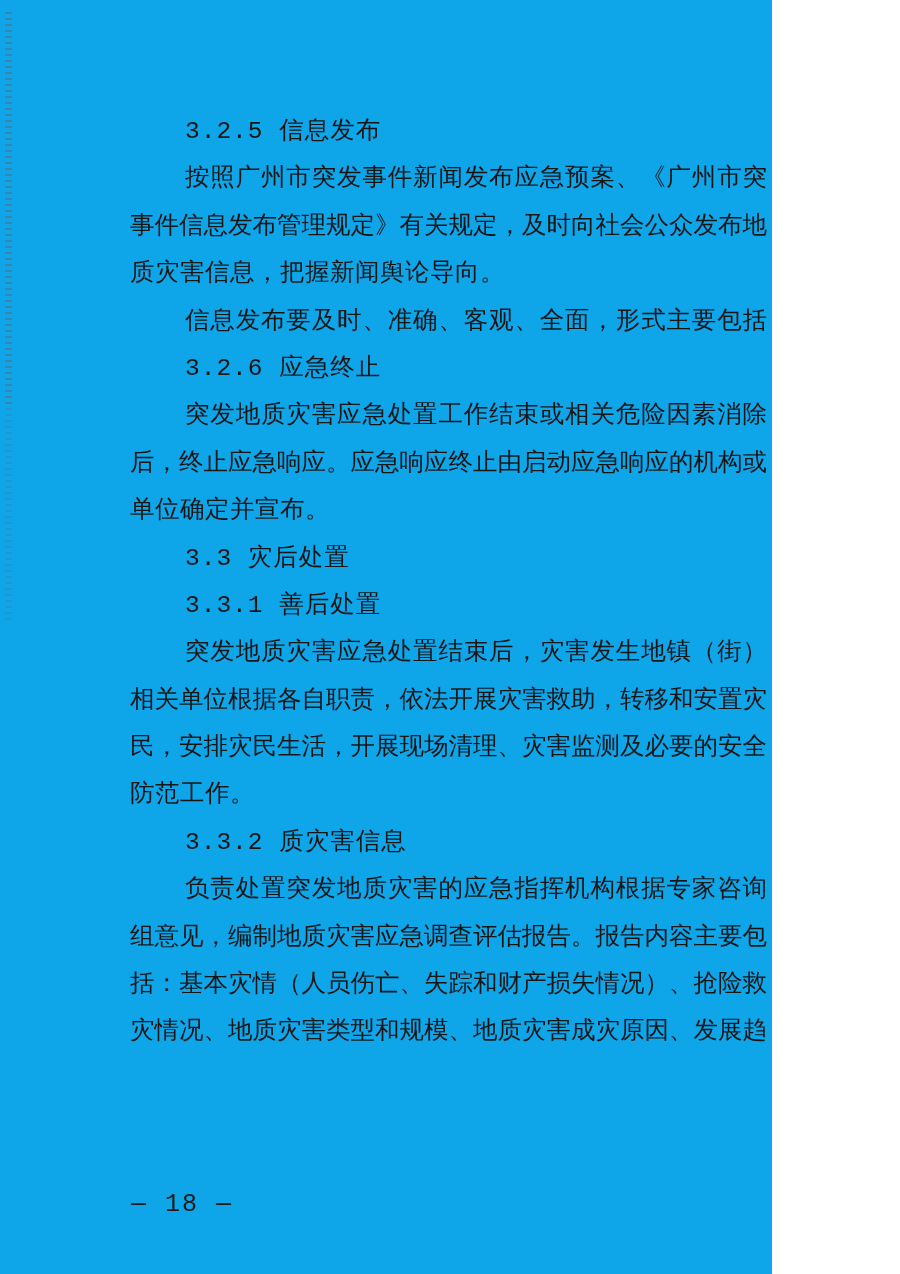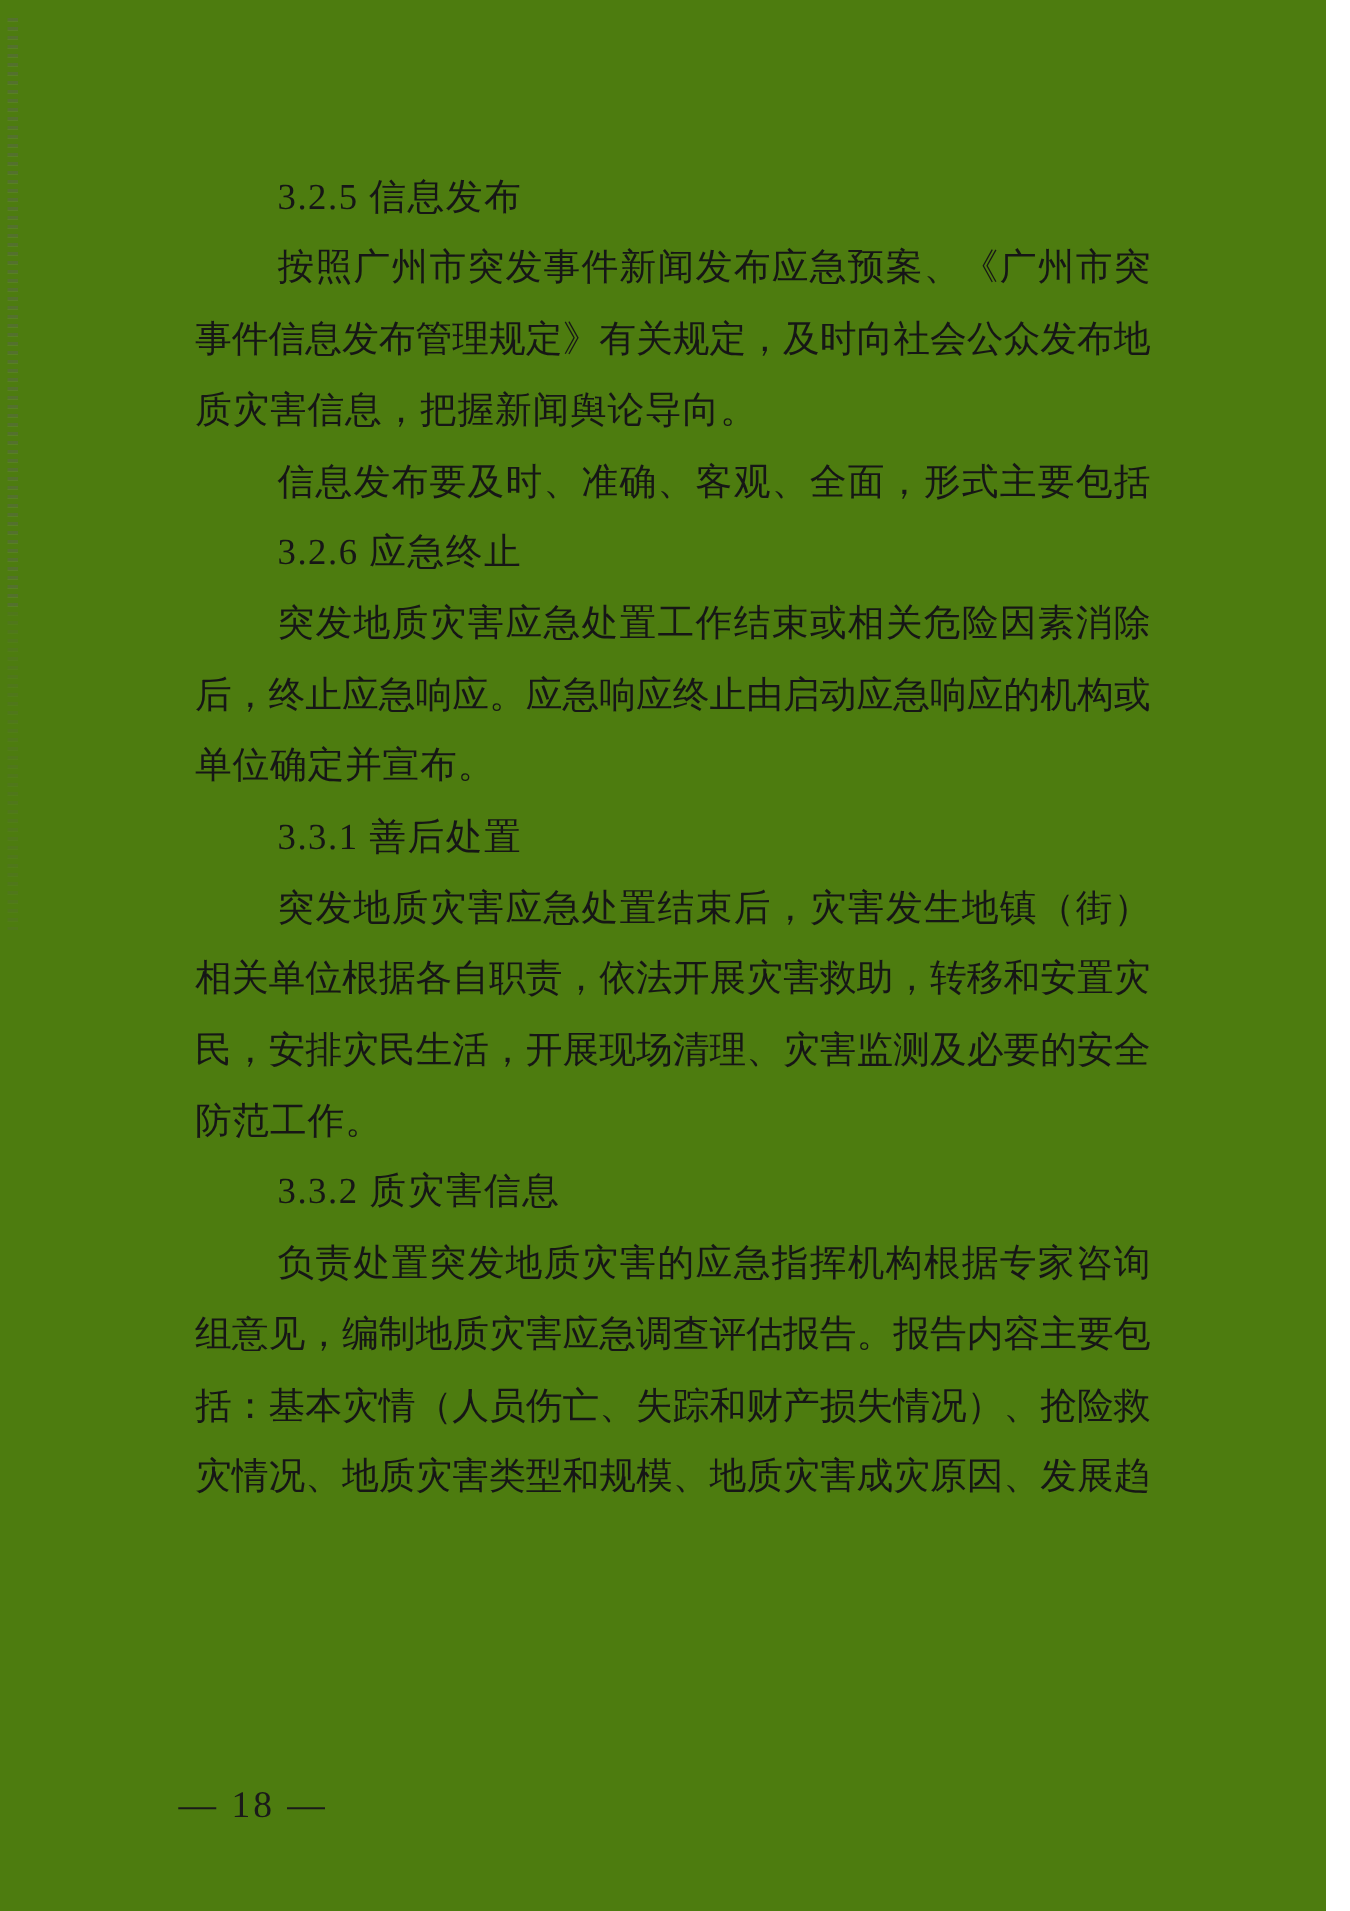--- a/index.html
+++ b/index.html
@@ -2,25 +2,25 @@
 <html><head>
 <meta charset="utf-8">
 <style>
   html, body {
     margin: 0;
     padding: 0;
     background: #ffffff;
   }
   .page {
     position: relative;
-    width: 884px;
+    width: 772px;
     height: 1274px;
-    background: #4d7c0f;
+    background: #0ea5e9;
     overflow: hidden;
-    font-family: Liberation Serif, serif;
+    font-family: Liberation Mono, monospace;
     color: #161616;
   }
   
   .scan-artifact {
     position: absolute;
     left: 5px;
     width: 7px;
     background: repeating-linear-gradient(
       to bottom,
       rgba(95, 95, 95, 0.45) 0px, rgba(95, 95, 95, 0.45) 2px,
@@ -54,21 +54,21 @@
     letter-spacing: 0;
   }
   .line.indent {
     text-indent: 55px;
   }
   .line.heading {
     letter-spacing: 1px;
   }
   .footer {
     position: absolute;
-    left: 119px;
+    left: 131px;
     top: 1190px;
     font-size: 25px;
     letter-spacing: 2px;
     color: #1a1a1a;
   }
 </style>
 </head>
 <body>
 
 <div class="page">
@@ -79,20 +79,21 @@
   <div class="content">
     <div class="line heading indent">3.2.5 信息发布</div>
     <div class="line indent fill">按照广州市突发事件新闻发布应急预案、《广州市突发</div>
     <div class="line fill">事件信息发布管理规定》有关规定，及时向社会公众发布地</div>
     <div class="line">质灾害信息，把握新闻舆论导向。</div>
     <div class="line indent fill">信息发布要及时、准确、客观、全面，形式主要包括权</div>
     <div class="line heading indent">3.2.6 应急终止</div>
     <div class="line indent fill">突发地质灾害应急处置工作结束或相关危险因素消除</div>
     <div class="line fill">后，终止应急响应。应急响应终止由启动应急响应的机构或</div>
     <div class="line">单位确定并宣布。</div>
+    <div class="line heading indent">3.3 灾后处置</div>
     <div class="line heading indent">3.3.1 善后处置</div>
     <div class="line indent fill">突发地质灾害应急处置结束后，灾害发生地镇（街）及</div>
     <div class="line fill">相关单位根据各自职责，依法开展灾害救助，转移和安置灾</div>
     <div class="line fill">民，安排灾民生活，开展现场清理、灾害监测及必要的安全</div>
     <div class="line">防范工作。</div>
     <div class="line heading indent">3.3.2 质灾害信息</div>
     <div class="line indent fill">负责处置突发地质灾害的应急指挥机构根据专家咨询</div>
     <div class="line fill">组意见，编制地质灾害应急调查评估报告。报告内容主要包</div>
     <div class="line fill">括：基本灾情（人员伤亡、失踪和财产损失情况）、抢险救</div>
     <div class="line fill">灾情况、地质灾害类型和规模、地质灾害成灾原因、发展趋</div>

